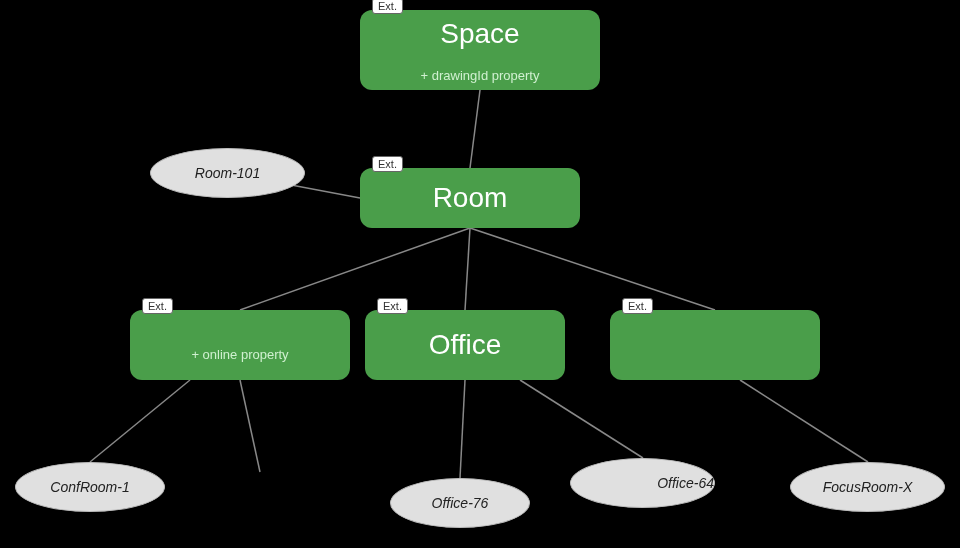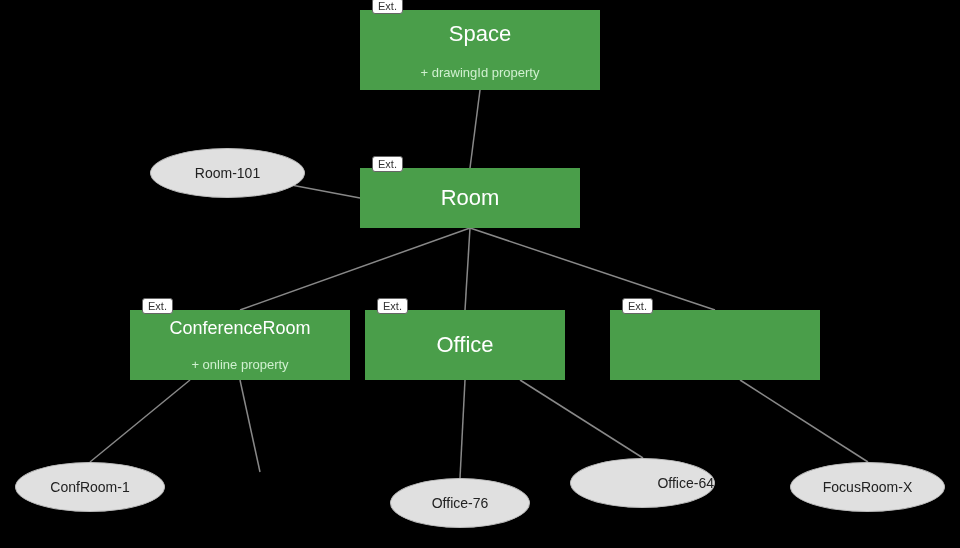--- a/index.html
+++ b/index.html
@@ -20,29 +20,29 @@
       position: absolute;
       top: 0; left: 0;
       width: 960px;
       height: 548px;
       pointer-events: none;
     }
     
     .node-box {
       position: absolute;
       background: #4a9e4a;
-      border-radius: 0;
+      border-radius: 12px;
       display: flex;
       flex-direction: column;
       align-items: center;
       justify-content: center;
       color: #fff;
     }
     .node-box .node-title {
-      font-size: 22px;
+      font-size: 28px;
       font-weight: normal;
       color: #fff;
     }
     .node-box .node-sub {
       font-size: 13px;
       color: #d0f0d0;
       margin-top: 18px;
     }
     .ext-badge {
       position: absolute;
@@ -59,20 +59,21 @@
     .node-oval {
       position: absolute;
       background: #e0e0e0;
       border-radius: 50%;
       display: flex;
       align-items: center;
       justify-content: center;
       color: #222;
       font-size: 14px;
       border: 1px solid #bbb;
+      font-style: italic;
     }
   </style>
 </head>
 <body>
 
 <div class="diagram">
   <svg class="connectors">
 
     <line x1="480" y1="90" x2="470" y2="168" stroke="#888" stroke-width="1.5"></line>
 
@@ -101,21 +102,20 @@
     <span class="node-sub">+ drawingId property</span>
   </div>
 
   <div class="node-box" style="left:360px; top:168px; width:220px; height:60px;">
     <span class="ext-badge">Ext.</span>
     <span class="node-title">Room</span>
   </div>
 
   <div class="node-box" style="left:130px; top:310px; width:220px; height:70px;">
     <span class="ext-badge">Ext.</span>
-    <span class="node-title" style="font-size:18px;">ConferenceRoom</span>
     <span class="node-sub">+ online property</span>
   </div>
 
   <div class="node-box" style="left:365px; top:310px; width:200px; height:70px;">
     <span class="ext-badge">Ext.</span>
     <span class="node-title">Office</span>
   </div>
 
   <div class="node-box" style="left:610px; top:310px; width:210px; height:70px;">
     <span class="ext-badge">Ext.</span>

